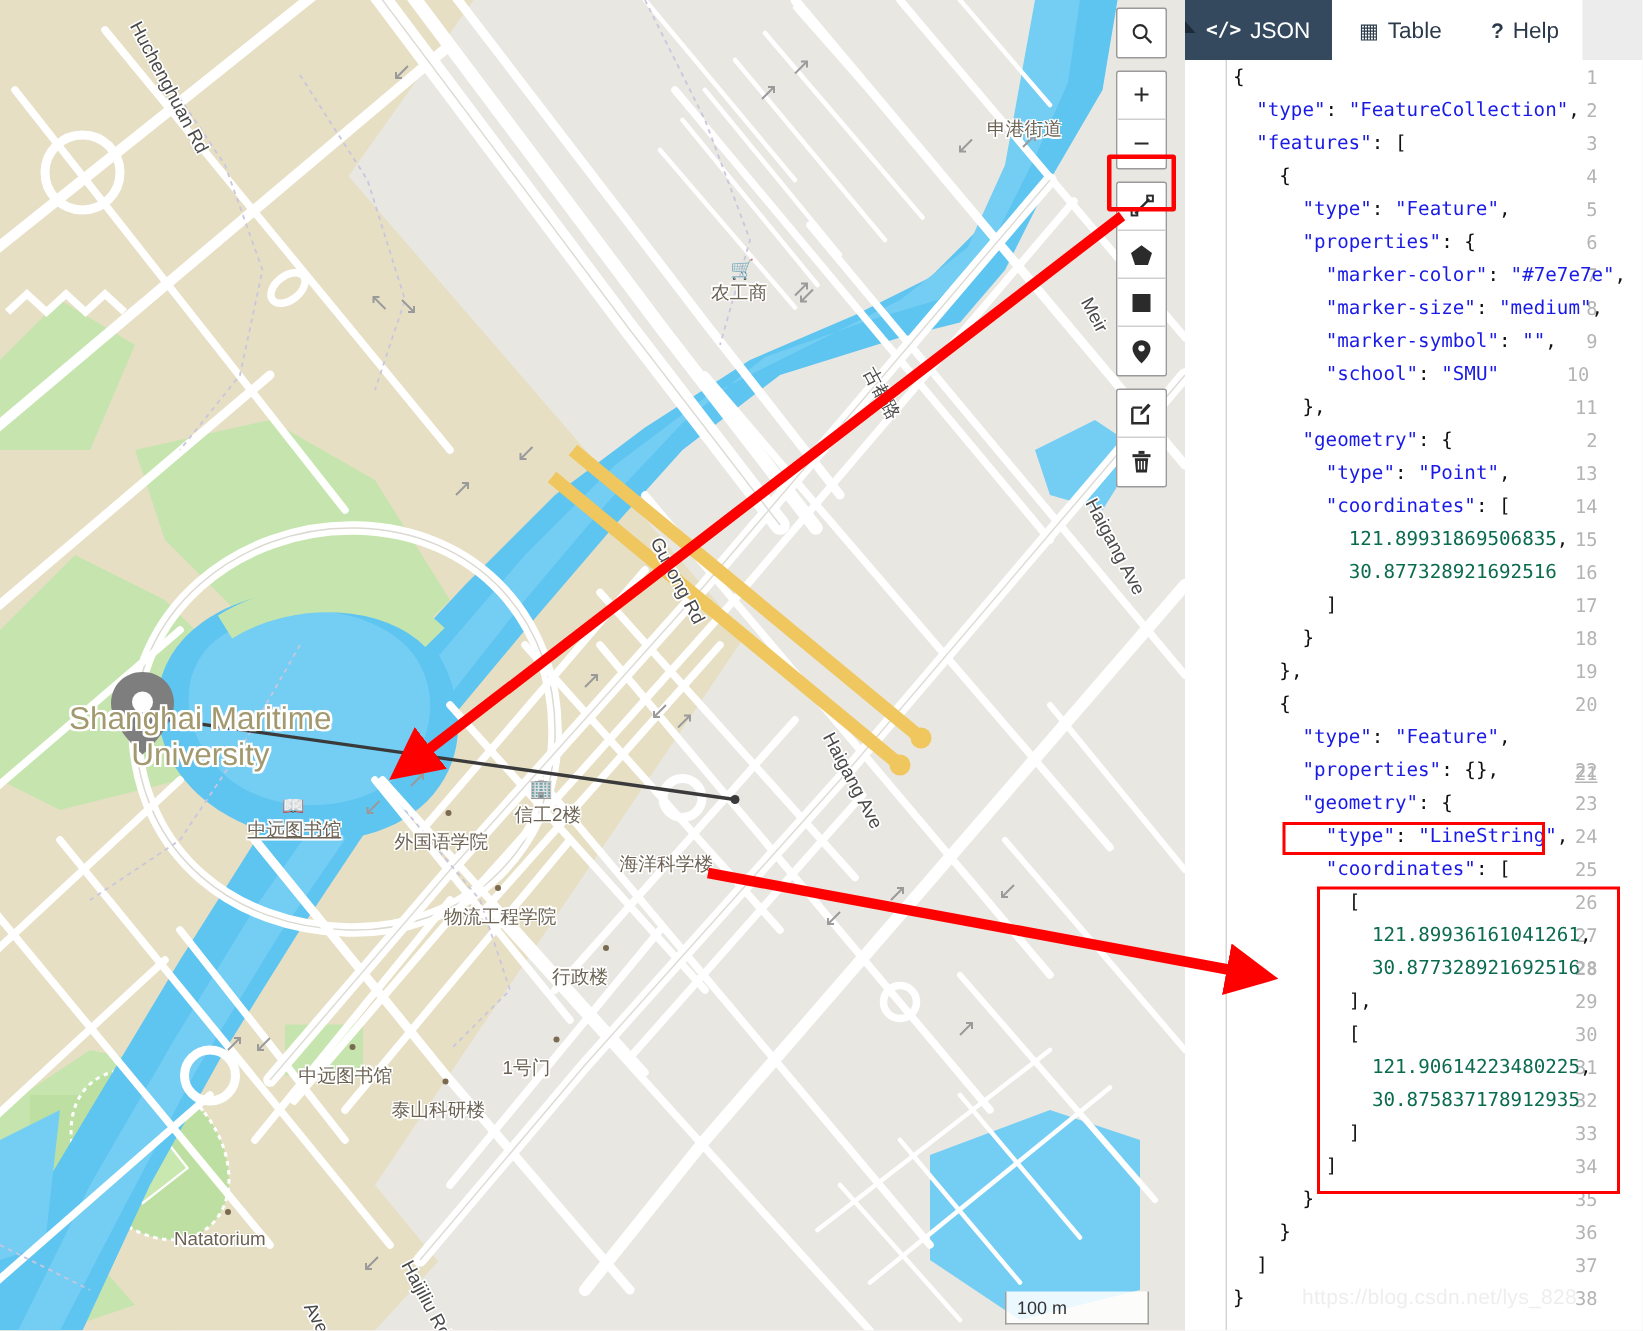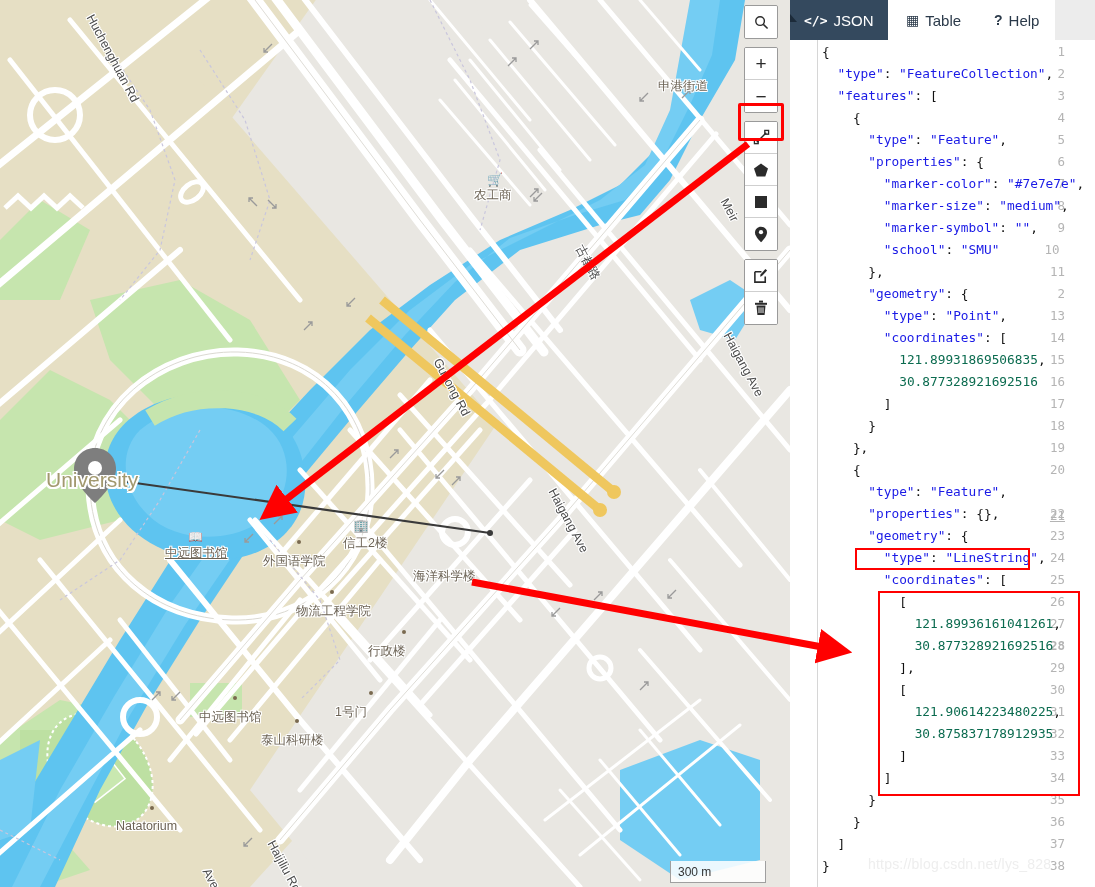--- a/index.html
+++ b/index.html
@@ -323,20 +323,21 @@
           <circle cx="95" cy="468" r="7" fill="#ffffff"></circle>
         </g>
       </g>
     </svg>
 
     <div style="position:absolute;left:487px;top:172px;font-size:13px;color:#8a5b2a;">🛒</div>
     <div style="position:absolute;left:188px;top:530px;font-size:12px;color:#8a7a5a;">📖</div>
     <div style="position:absolute;left:353px;top:518px;font-size:13px;color:#b89b2e;">🏢</div>
 
     <div class="map-label bigname" style="left:46px;top:468px;">
+      <div>Shanghai Maritime</div>
       <div style="text-align:center">University</div>
     </div>
 
     <div id="map-labels">
         <div class="map-label road-label" style="left: 96px; top: 12px; transform: rotate(62deg); transform-origin: 0px 0px;">Huchenghuan Rd</div>
         <div class="map-label poi-label" style="left: 474px; top: 187px;">农工商</div>
         <div class="map-label poi-label" style="left: 658px; top: 78px;">申港街道</div>
         <div class="map-label poi-label" style="left: 756px; top: 78px;">服</div>
         <div class="map-label road-label" style="left: 586px; top: 242px; transform: rotate(62deg); transform-origin: 0px 0px;">古都路</div>
         <div class="map-label road-label" style="left: 443px; top: 356px; transform: rotate(62deg); transform-origin: 0px 0px;">Guzong Rd</div>
@@ -428,21 +429,21 @@
                 <line x1="9" y1="7.4" x2="9" y2="13"></line>
               </g>
             </svg>
         </div>
       </div>
     </div>
 
     <div id="tool-highlight"></div>
 
     <div id="scale-bar">
-      <span>300 m</span>
+      <span>100 m</span>
     </div>
   </div>
 
   <div id="json-pane">
 
     <div id="tabbar">
       <div id="collapse-arrow"></div>
 
       <div class="tab active" style="left:0px;">
         <span class="ico" style="font-family:'DejaVu Sans Mono',monospace;font-weight:bold;font-size:13px">&lt;/&gt;</span>

